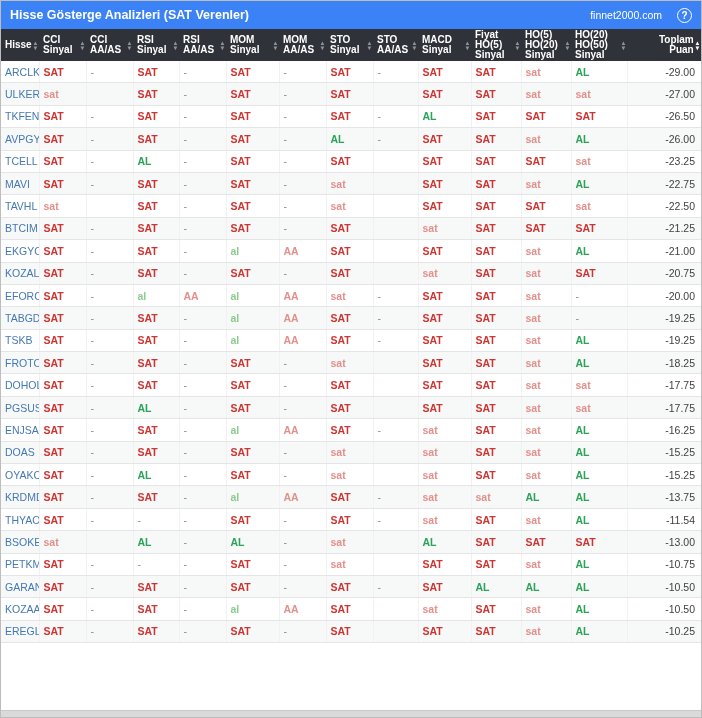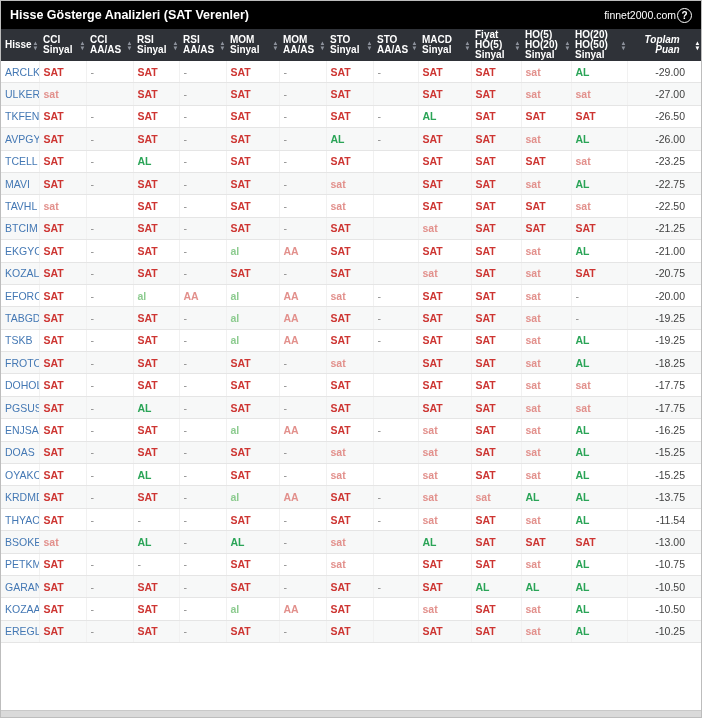--- a/index.html
+++ b/index.html
@@ -1,38 +1,38 @@
 <!DOCTYPE html>
 <html><head>
 <meta charset="utf-8">
 <style>
   html,body{margin:0;padding:0;background:#ffffff;font-family:"Liberation Sans",sans-serif;}
   .widget{width:702px;height:718px;box-sizing:border-box;border:1px solid #bdbdbd;display:flex;flex-direction:column;overflow:hidden;background:#fff;}
-  .titlebar{height:16px;min-height:28px;background:#000000;display:flex;align-items:center;justify-content:space-between;padding:0 9px;}
+  .titlebar{height:16px;min-height:28px;background:#3b82f6;display:flex;align-items:center;justify-content:space-between;padding:0 9px;}
   .title{color:#fff;font-size:12.5px;font-weight:bold;}
-  .brandwrap{display:flex;align-items:center;gap:1px;}
+  .brandwrap{display:flex;align-items:center;gap:15px;}
   .brand{color:#fff;font-size:10.5px;}
   .help{width:15px;height:15px;box-sizing:border-box;border:1.5px solid #fff;border-radius:50%;color:#fff;font-size:10px;font-weight:bold;display:flex;align-items:center;justify-content:center;cursor:pointer;}
   .tablewrap{flex:1;overflow:hidden;background:#fff;}
   table{width:700px;table-layout:fixed;border-collapse:collapse;}
   col.c-hisse{width:38px}
   col.c-s0{width:47px}col.c-s1{width:47px}col.c-s2{width:46px}col.c-s3{width:47px}
   col.c-s4{width:53px}col.c-s5{width:47px}col.c-s6{width:47px}col.c-s7{width:45px}
   col.c-s8{width:53px}col.c-s9{width:50px}col.c-s10{width:50px}col.c-s11{width:56px}
   thead th{background:#2f3238;height:32px;vertical-align:middle;padding:0;cursor:pointer;}
   .th-inner{display:flex;align-items:center;justify-content:space-between;padding:0 2px 0 4px;color:#fff;font-size:10px;font-weight:bold;line-height:10px;text-align:left;}
   .th-inner.right{justify-content:flex-end;text-align:right;}
-  .th-inner.right .th-label{margin-right:16px;font-style:italic;}
+  .th-inner.right .th-label{margin-right:2px;}
   .sorticon{display:flex;flex-direction:column;align-items:center;color:#8e939d;font-size:6.5px;line-height:5px;flex:none;}
   .sorticon.active{color:#ffffff;}
   tbody td{height:21.4px;padding:0 0 0 4px;font-size:10.5px;border-bottom:1px solid #e5e5e5;border-right:1px solid #f1f1f1;white-space:nowrap;overflow:hidden;vertical-align:middle;}
   tbody td:last-child{border-right:none;}
   tbody tr:nth-child(even){background:#f7f8f8;}
   td.ticker{color:#4478b4;cursor:pointer;}
-  td.score{text-align:right;padding:0 16px 0 0;color:#3f3f3f;}
+  td.score{text-align:right;padding:0 6px 0 0;color:#3f3f3f;}
   .s-sat{color:#cd3532;font-weight:bold;}
   .s-sat-w{color:#e2908c;font-weight:bold;}
   .s-al{color:#2aa457;font-weight:bold;}
   .s-al-w{color:#8ccb8f;font-weight:bold;}
   .s-as{color:#25a46a;font-weight:bold;padding-left:48px;}
   .s-aa{color:#e2908c;font-weight:bold;}
   .s-dash{color:#8b8b8b;}
   .footerstrip{height:6px;min-height:6px;background:#dadada;border-top:1px solid #c9c9c9;}
 </style>
 </head>

